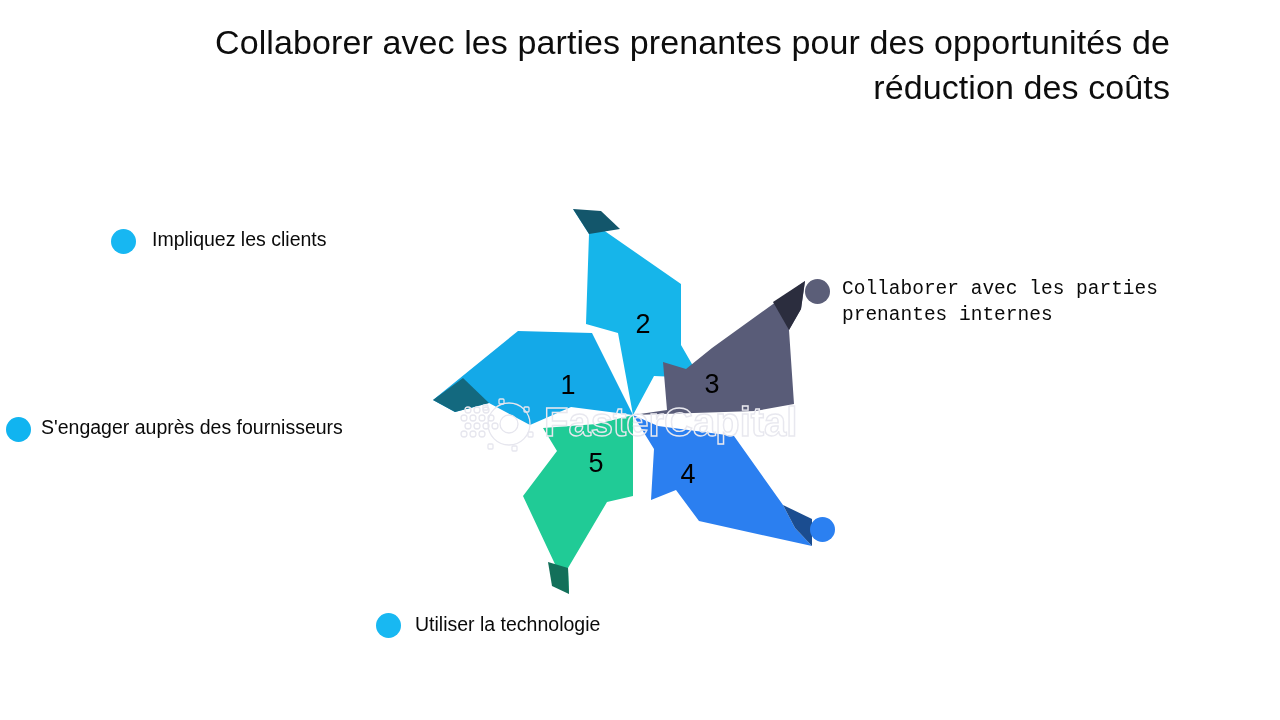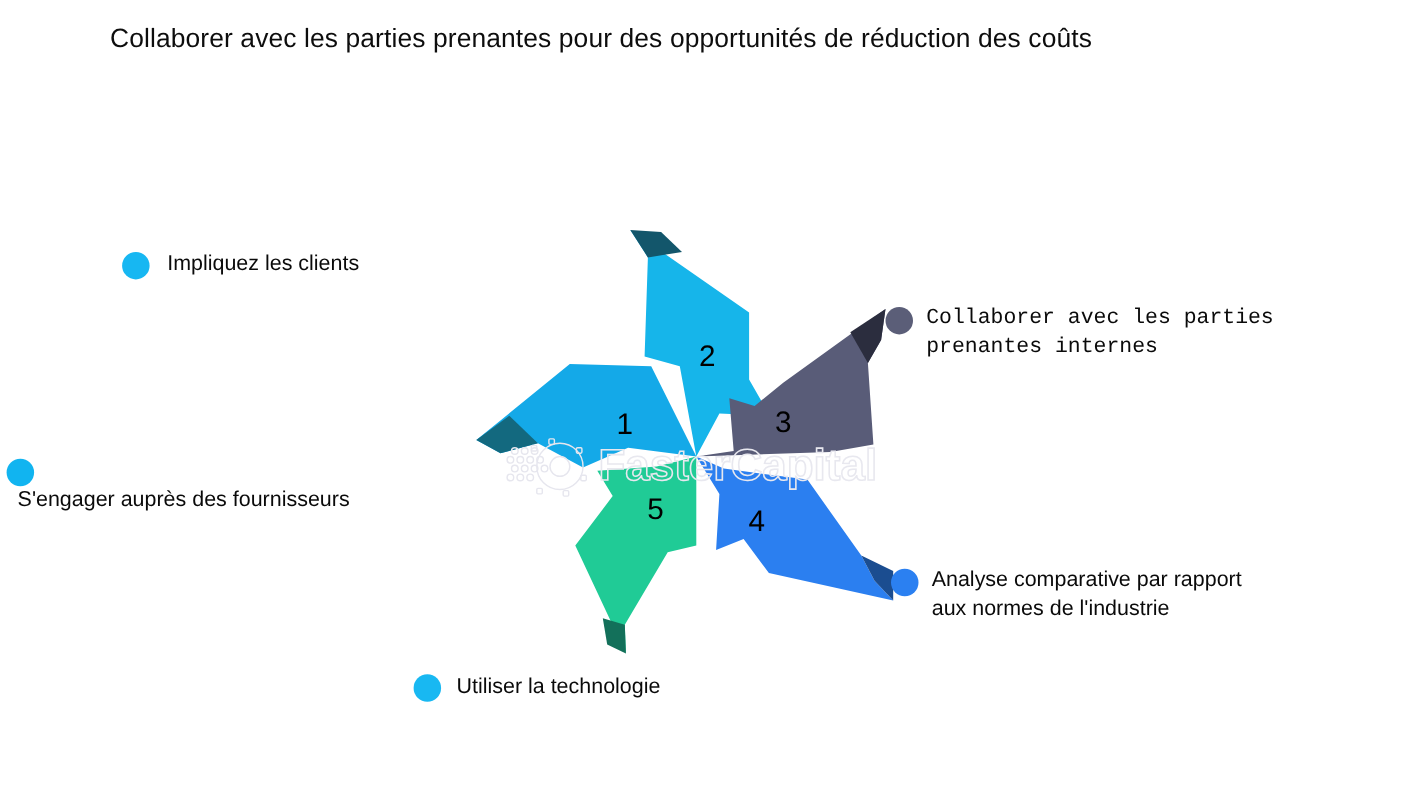--- a/index.html
+++ b/index.html
@@ -15,25 +15,26 @@
     font-family: "Liberation Sans", sans-serif;
     color: #000000;
   }
 
   
   #slide-title {
     position: absolute;
     left: 100px;
     top: 20px;
     width: 1070px;
-    font-size: 24px;
+    font-size: 34px;
     line-height: 1.31;
     font-weight: 400;
     color: #0d0d0d;
     letter-spacing: 0.1px;
+    text-align: right;
   }
 
   
   #diagram {
     position: absolute;
     left: 0;
     top: 0;
     width: 1280px;
     height: 720px;
   }
@@ -66,21 +67,21 @@
     margin-top: 2px;
   }
   .callout .callout-text {
     font-size: 19.5px;
     line-height: 1.33;
     color: #0a0a0a;
     white-space: pre-line;
   }
 
   
-  #callout-1 { left: 6px;   top: 415px; flex-direction: column; }
+  #callout-1 { left: 6px;   top: 415px; }
   #callout-1 .callout-text { margin-left: 10px; }
 
   #callout-2 { left: 111px; top: 211px; margin-top: 16px; }
   #callout-2 .callout-text { margin-left: 16px; }
 
   #callout-3 { left: 805px; top: 277px; font-family: Liberation Mono, monospace; }
   #callout-3 .callout-text { margin-left: 12px; }
 
   #callout-4 { left: 810px; top: 515px; }
   #callout-4 .callout-text { margin-left: 12px; }
@@ -182,20 +183,18 @@
 </div>
 
 <div class="callout" id="callout-3">
   <span class="dot" style="background:#5B5E78"></span>
   <span class="callout-text">Collaborer avec les parties
 prenantes internes</span>
 </div>
 
 <div class="callout" id="callout-4">
   <span class="dot" style="background:#2B80F1"></span>
-  <span class="callout-text">Analyse comparative par rapport
-aux normes de l'industrie</span>
 </div>
 
 <div class="callout" id="callout-5">
   <span class="dot" style="background:#18B8F2"></span>
   <span class="callout-text">Utiliser la technologie</span>
 </div>
 
 </body></html>

